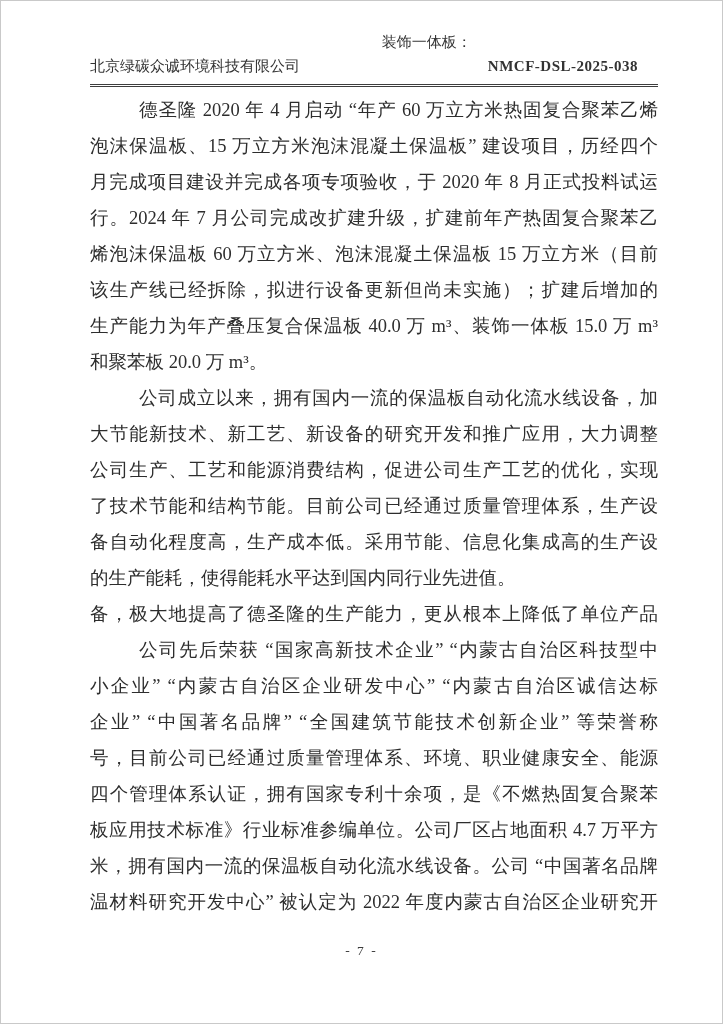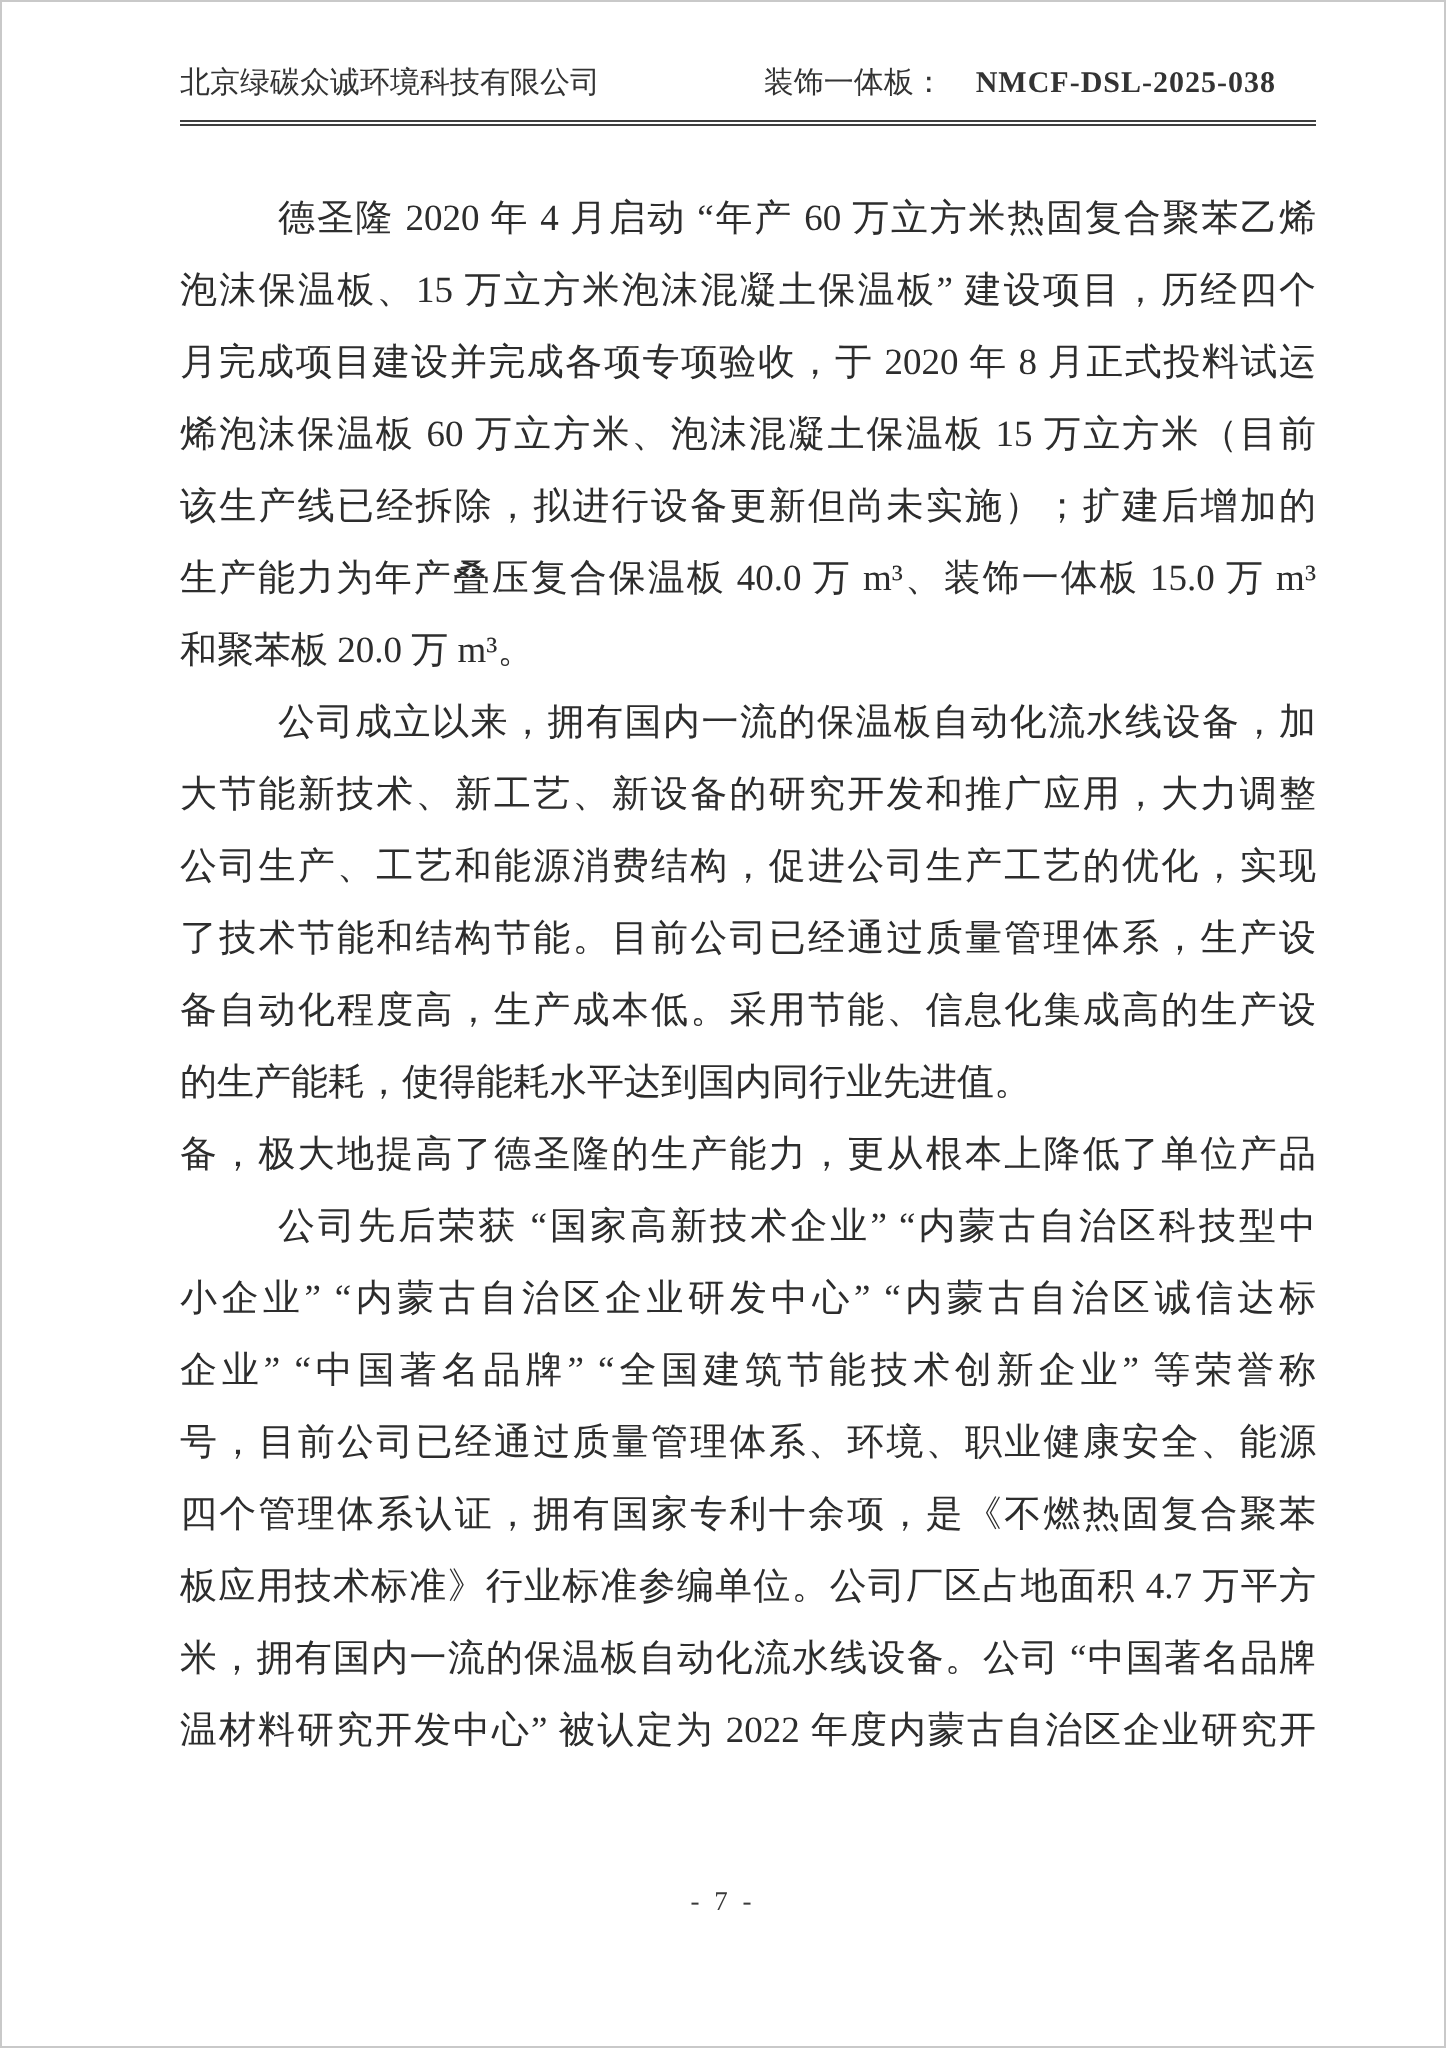--- a/index.html
+++ b/index.html
@@ -28,21 +28,21 @@
     border-bottom: 3px double #3e3e3e;
     color: #333333;
     text-align: center;
   }
   .doc-header .right-group {
     display: flex;
     gap: 16px;
     padding-right: 20px;
     white-space: nowrap;
   }
-  .archive-number { font-weight: bold; letter-spacing: 0.5px; }
+  .archive-number { font-weight: bold; letter-spacing: 0.5px; margin-top: 24px; }
   .doc-body {
     position: absolute;
     left: 89px;
     top: 91px;
     width: 568px;
     font-size: 18.5px;
     line-height: 36px;
     color: #2d2d2d;
   }
   .ln {
@@ -76,20 +76,21 @@
       <span>装饰一体板：</span>
       <span class="archive-number">NMCF-DSL-2025-038</span>
     </span>
   </div>
 
   <div class="doc-body">
     <div>
       <div class="ln indent">德圣隆 2020 年 4 月启动 “年产 60 万立方米热固复合聚苯乙烯</div>
       <div class="ln">泡沫保温板、15 万立方米泡沫混凝土保温板” 建设项目，历经四个</div>
       <div class="ln">月完成项目建设并完成各项专项验收，于 2020 年 8 月正式投料试运</div>
+      <div class="ln">行。2024 年 7 月公司完成改扩建升级，扩建前年产热固复合聚苯乙</div>
       <div class="ln">烯泡沫保温板 60 万立方米、泡沫混凝土保温板 15 万立方米（目前</div>
       <div class="ln">该生产线已经拆除，拟进行设备更新但尚未实施）；扩建后增加的</div>
       <div class="ln">生产能力为年产叠压复合保温板 40.0 万 m³、装饰一体板 15.0 万 m³</div>
       <div class="ln short">和聚苯板 20.0 万 m³。</div>
     </div>
     <div>
       <div class="ln indent">公司成立以来，拥有国内一流的保温板自动化流水线设备，加</div>
       <div class="ln">大节能新技术、新工艺、新设备的研究开发和推广应用，大力调整</div>
       <div class="ln">公司生产、工艺和能源消费结构，促进公司生产工艺的优化，实现</div>
       <div class="ln">了技术节能和结构节能。目前公司已经通过质量管理体系，生产设</div>

